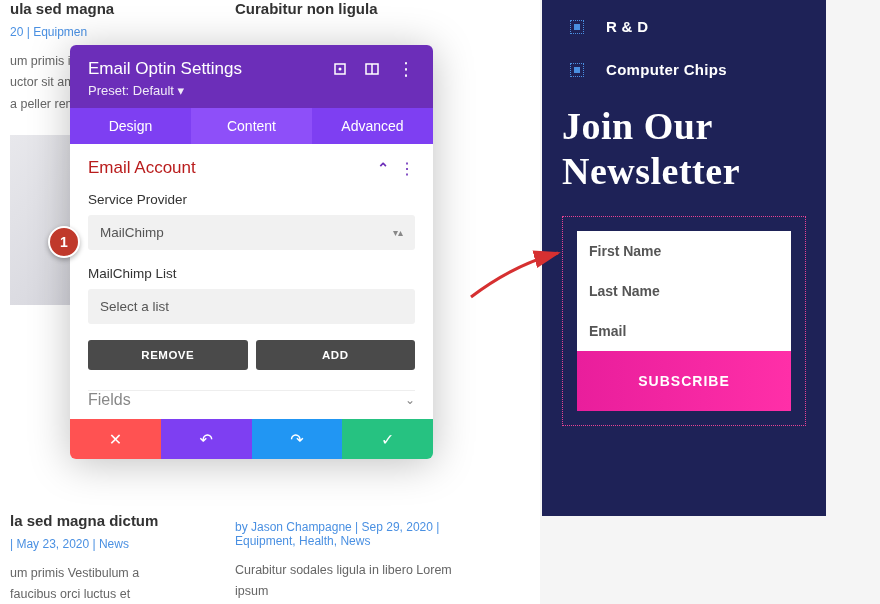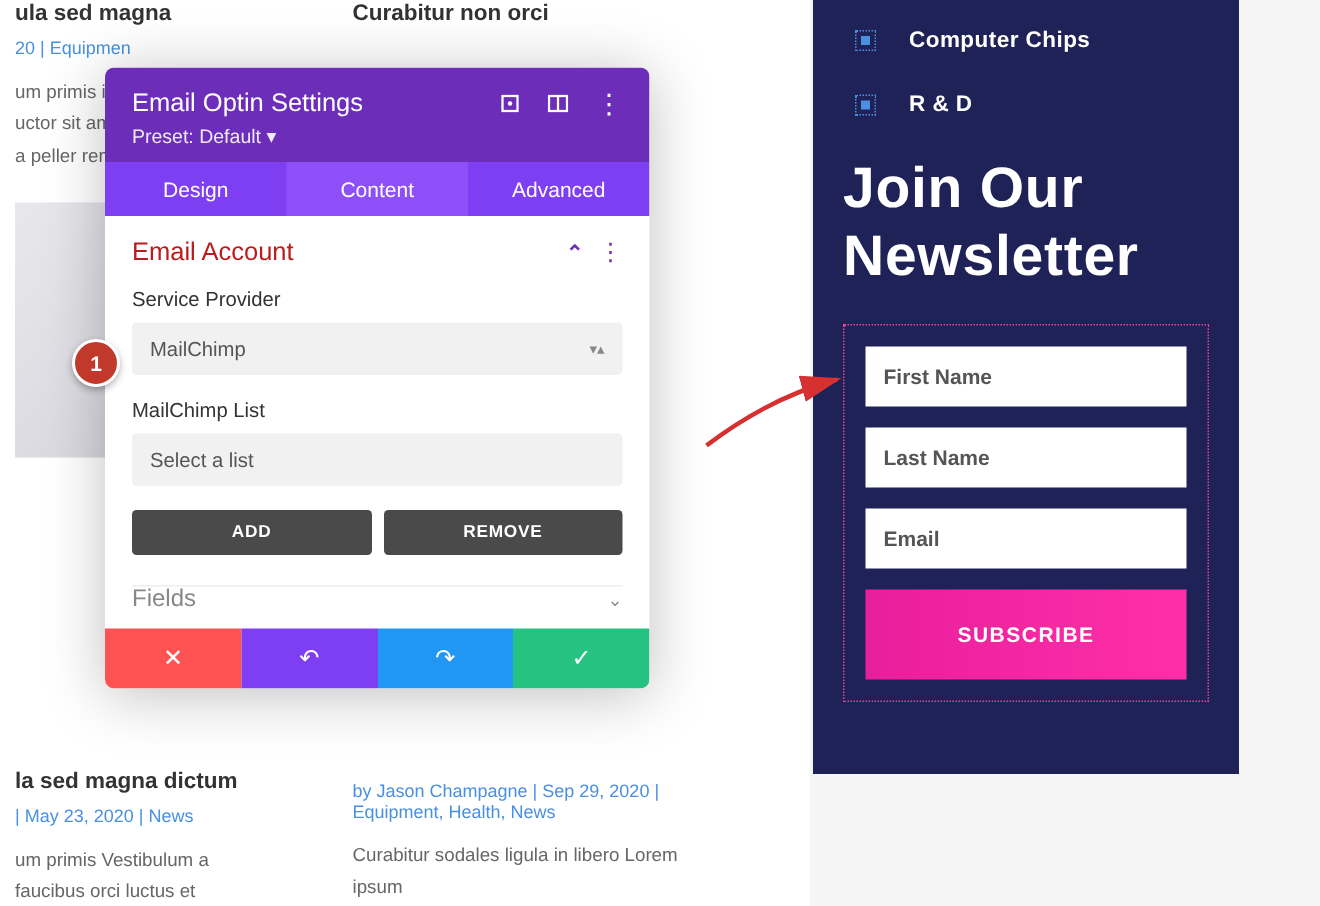--- a/index.html
+++ b/index.html
@@ -13,23 +13,23 @@
 .post-meta { font-size: 12px; color: #4a90e2; margin-bottom: 12px; }
 .post-body { font-size: 12.5px; color: #666; line-height: 1.7; }
 .img-placeholder { width: 100%; height: 170px; background: linear-gradient(135deg,#e8e8ec,#d0d0d8); margin-top: 20px; }
 
 
 .sidebar { position: absolute; right: 54px; top: 0; width: 284px; height: 516px; background: #1e2257; padding: 18px 20px 0 20px; }
 .side-item { display: flex; align-items: center; gap: 22px; margin-bottom: 26px; padding-left: 8px; }
 .chip-icon { width: 14px; height: 14px; border: 1px dotted #4a90e2; position: relative; }
 .chip-icon::after { content:''; position:absolute; inset:3px; background:#4a90e2; }
 .side-label { color: #fff; font-weight: 700; font-size: 15px; letter-spacing: 0.3px; }
-.side-heading { color: #fff; font-size: 38px; font-weight: 700; line-height: 1.18; margin: 14px 0 22px 0; letter-spacing: 0.5px; font-family: Liberation Sans, sans-serif; }
+.side-heading { color: #fff; font-size: 38px; font-weight: 700; line-height: 1.18; margin: 14px 0 22px 0; letter-spacing: 0.5px; font-family: Liberation Serif, serif; }
 .form-box { border: 1px dotted #e84393; padding: 14px; }
-.form-box input { display:block; width:100%; height: 40px; padding: 0 12px; border:none; font-size: 14px; font-weight: 600; color:#888; margin-bottom: 14px; }
+.form-box input { display:block; width:100%; height: 40px; padding: 0 12px; border:none; font-size: 14px; font-weight: 600; color:#888; margin-bottom: 0; }
 .form-box input::placeholder { color: #555; font-weight: 600; }
 .subscribe-btn { width: 100%; height: 60px; background: linear-gradient(90deg,#e91e9c,#ff2fa8); color: #fff; font-weight: 700; font-size: 14px; letter-spacing: 1px; border: none; cursor: pointer; }
 
 
 .arrow { position: absolute; left: 463px; top: 235px; pointer-events: none; }
 
 
 .settings-panel { position: absolute; left: 70px; top: 45px; width: 363px; background: #fff; border-radius: 6px; box-shadow: 0 4px 40px rgba(0,0,0,0.25); overflow: hidden; z-index: 10; }
 .panel-header { background: #6c2eb9; padding: 14px 18px 10px 18px; color: #fff; }
 .header-top { display: flex; justify-content: space-between; align-items: center; }
@@ -75,42 +75,42 @@
 <body>
 
 <div class="blog-bg">
   <div class="col1">
     <div class="post-title">ula sed magna</div>
     <div class="post-meta">20 | Equipmen</div>
     <div class="post-body">um primis in suere cubilia uctor sit am atter ligula. allis a peller rem ipsum d</div>
     <div class="img-placeholder"></div>
   </div>
   <div class="col2">
-    <div class="post-title">Curabitur non orci</div>
+    <div class="post-title">Curabitur non ligula</div>
     <div style="height:450px"></div>
   </div>
   <div class="lower1">
     <div class="post-title">la sed magna dictum</div>
     <div class="post-meta">| May 23, 2020 | News</div>
     <div class="post-body">um primis Vestibulum a faucibus orci luctus et</div>
   </div>
   <div class="lower2">
     <div class="post-meta">by Jason Champagne | Sep 29, 2020 | Equipment, Health, News</div>
     <div class="post-body">Curabitur sodales ligula in libero Lorem ipsum</div>
   </div>
 </div>
 
 <div class="sidebar">
   <div class="side-item">
     <span class="chip-icon"></span>
-    <span class="side-label">Computer Chips</span>
+    <span class="side-label">R &amp; D</span>
   </div>
   <div class="side-item">
     <span class="chip-icon"></span>
-    <span class="side-label">R &amp; D</span>
+    <span class="side-label">Computer Chips</span>
   </div>
   <div class="side-heading">Join Our Newsletter</div>
   <div class="form-box">
     <input type="text" placeholder="First Name" style="">
     <input type="text" placeholder="Last Name" style="">
     <input type="text" placeholder="Email" style="">
     <button class="subscribe-btn">SUBSCRIBE</button>
   </div>
 </div>
 
@@ -161,22 +161,22 @@
     <div class="field-label">Service Provider</div>
     <div class="select-box">
       <span>MailChimp</span>
       <span class="select-arrow">▾▴</span>
     </div>
     <div class="field-label">MailChimp List</div>
     <div class="select-box">
       <span>Select a list</span>
     </div>
     <div class="btn-row">
+      <button>REMOVE</button>
       <button>ADD</button>
-      <button>REMOVE</button>
     </div>
     <div class="fields-section">
       <span class="fields-title">Fields</span>
       <span style="color:#888;font-size:12px">⌄</span>
     </div>
     <div style="height:10px"></div>
   </div>
   <div class="panel-footer">
     <div class="foot-red">
         <span>✕</span>

